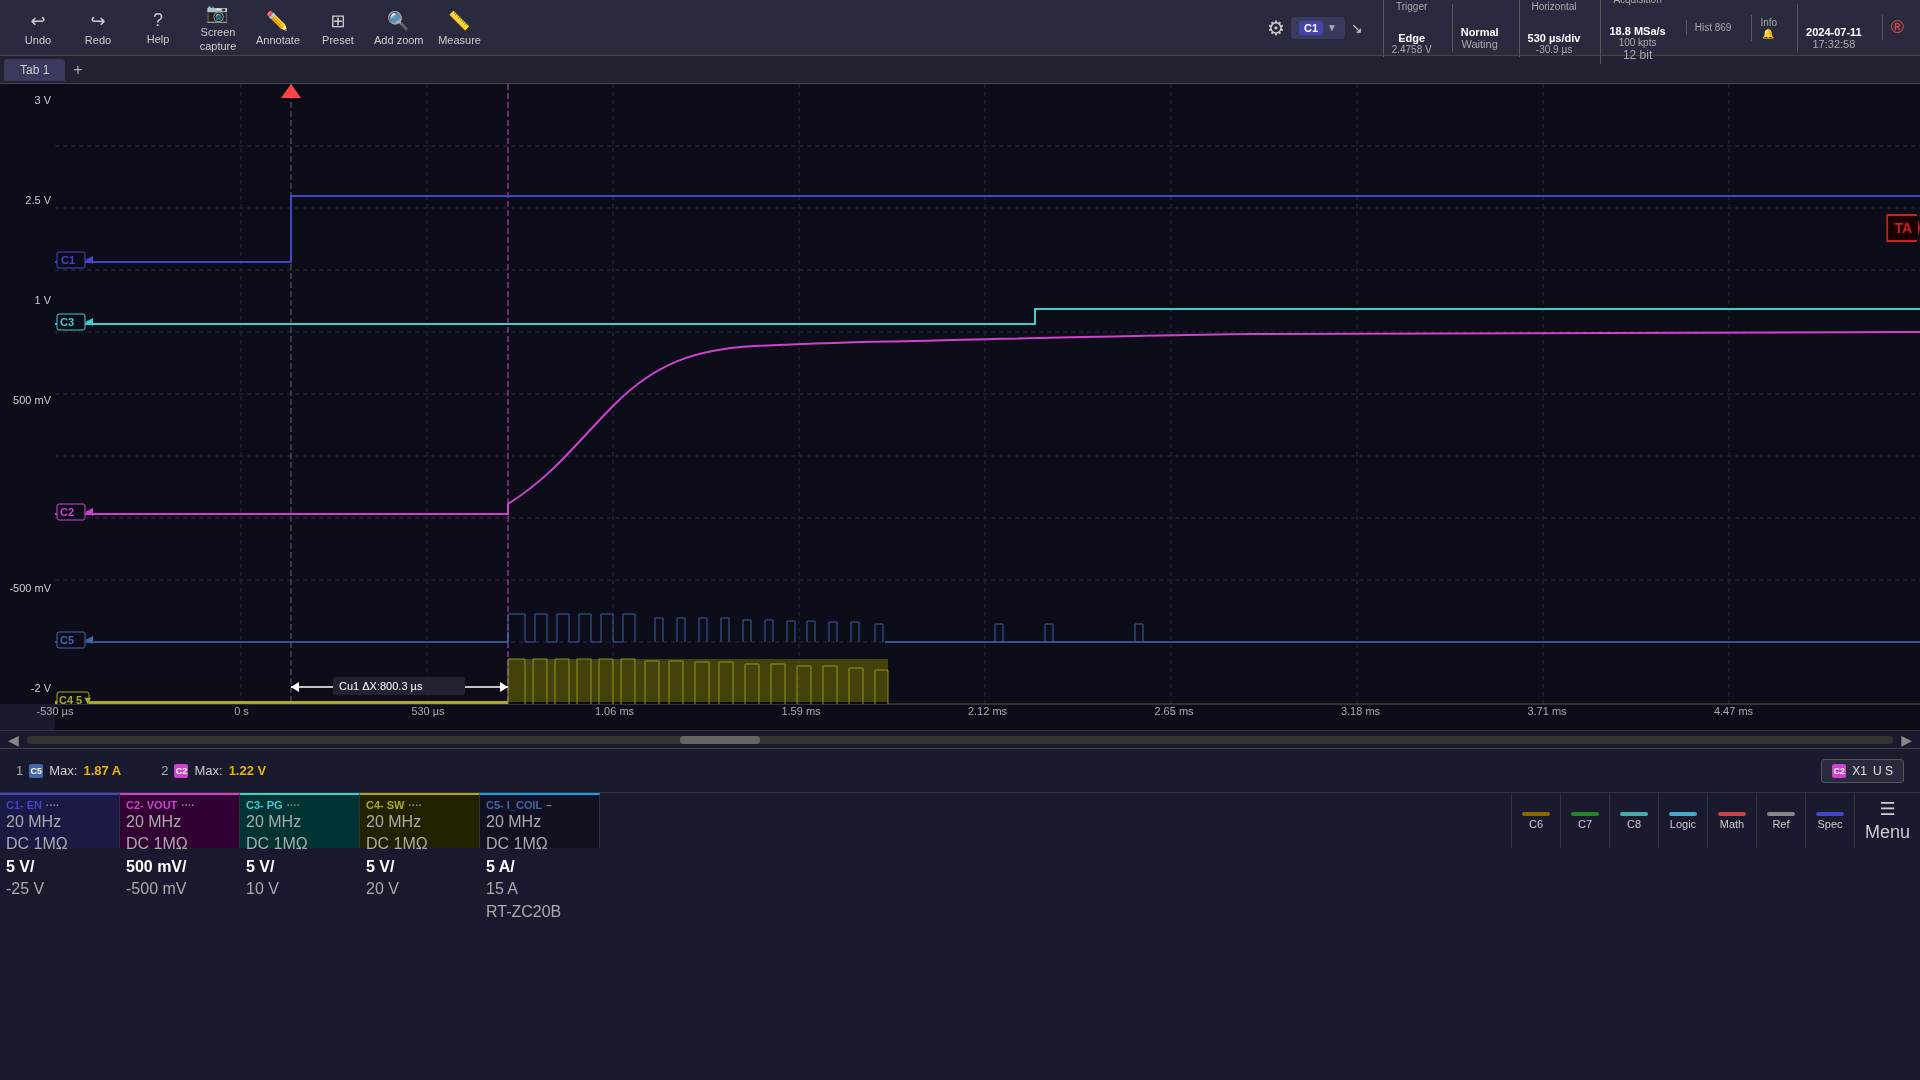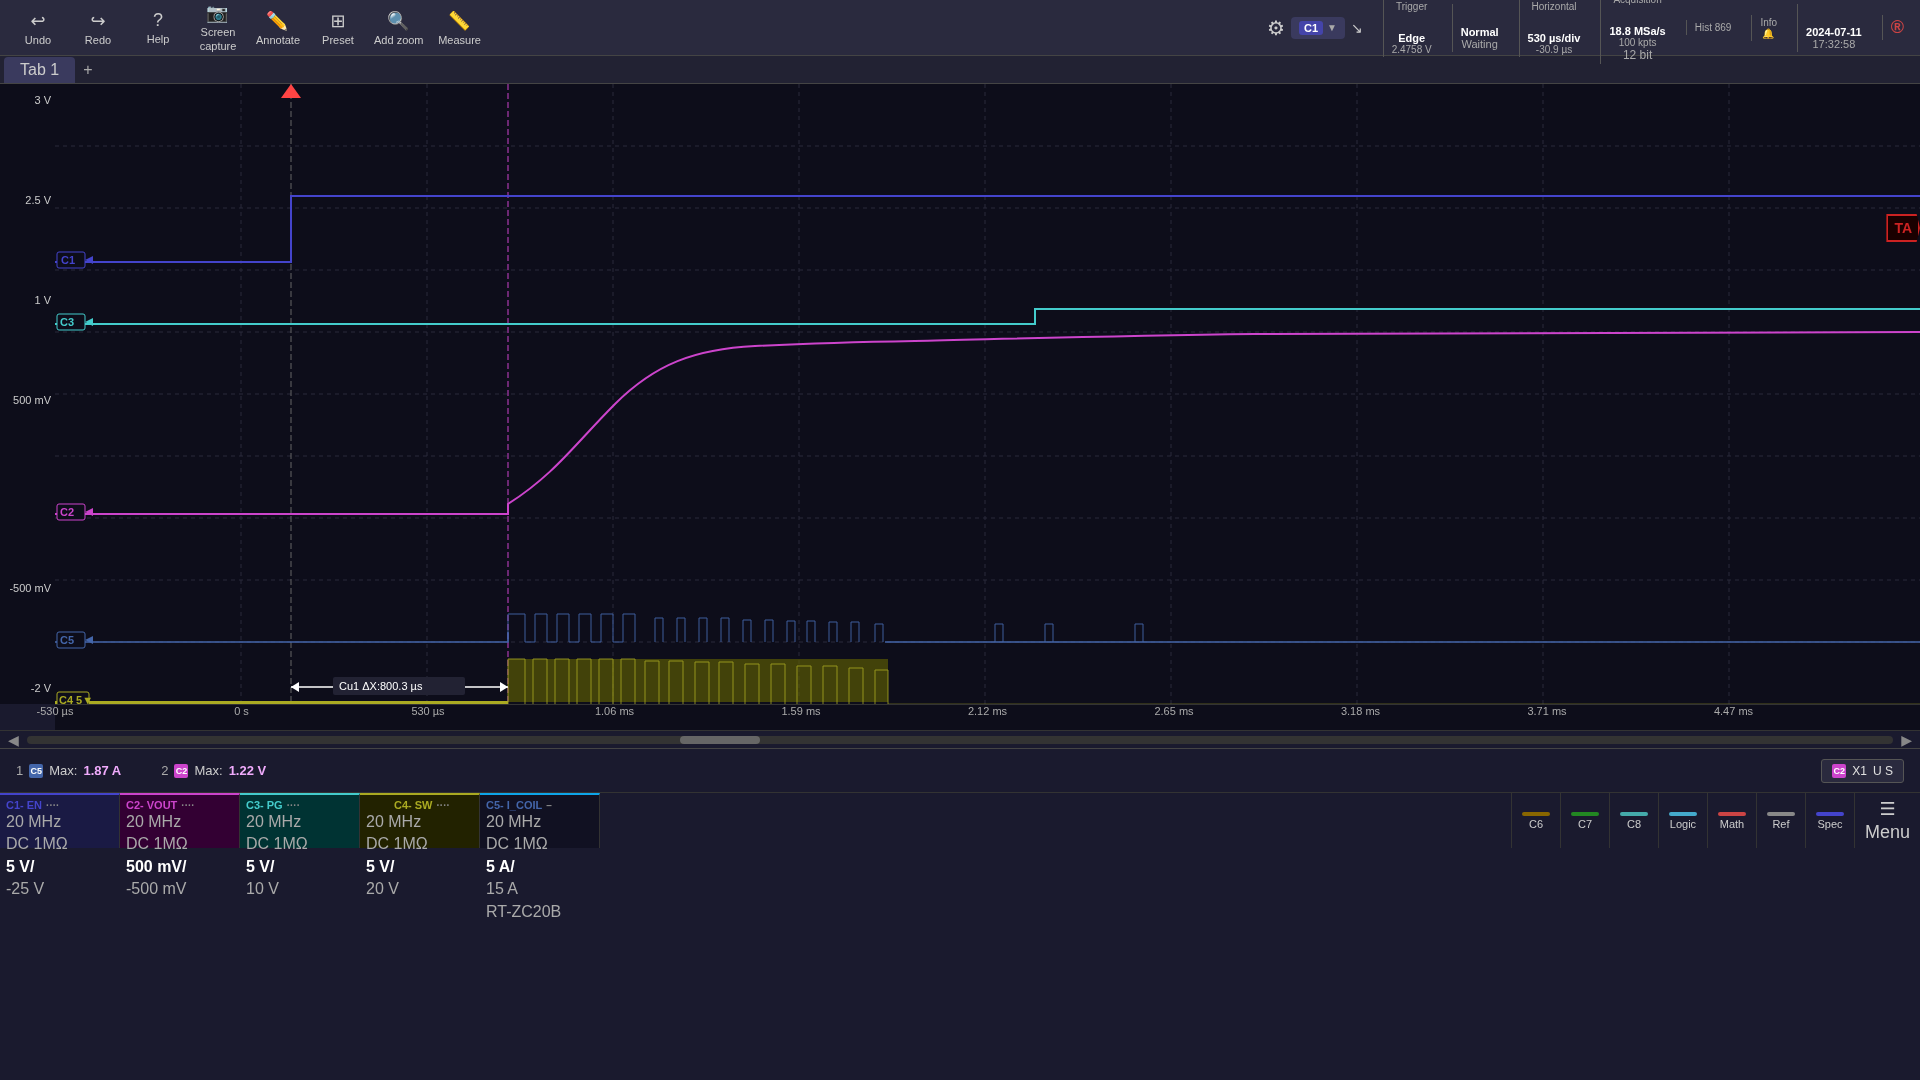--- a/index.html
+++ b/index.html
@@ -69,21 +69,21 @@
       display: flex;
       align-items: center;
       padding: 0 4px;
       border-bottom: 1px solid #444;
     }
     .tab {
       background: #3a3a5e;
       color: #ccc;
       padding: 4px 16px;
       border-radius: 4px 4px 0 0;
-      font-size: 16px;
+      font-size: 12px;
       cursor: pointer;
     }
     .tab-add {
       color: #aaa;
       padding: 4px 8px;
       cursor: pointer;
       font-size: 16px;
     }
 
     
@@ -191,21 +191,21 @@
       height: 14px;
       border-radius: 2px;
       display: inline-flex;
       align-items: center;
       justify-content: center;
       font-size: 9px;
       font-weight: bold;
       color: #fff;
     }
     .measure-label { color: #ccc; }
-    .measure-value { color: #f0abfc; font-weight: bold; text-align: center; }
+    .measure-value { color: #eab308; font-weight: bold; text-align: center; }
 
     
     #measure-right {
       margin-left: auto;
       display: flex;
       align-items: center;
       gap: 8px;
     }
     .c2-badge { background: #aa44aa; }
     .x1-display {
@@ -686,21 +686,21 @@
     <div class="ch-strip-details">
       <div>20 MHz</div>
       <div>DC 1MΩ</div>
       <div style="color:#fff;font-weight:bold;">5 V/</div>
       <div>10 V</div>
     </div>
   </div>
 
   <div class="ch-strip" style="background:#222200;border-top:2px solid #aaaa22;">
     <div class="ch-strip-header">
-      <span style="color:#aaaa22;margin-left:28px;">C4- SW</span>
+      <span style="color:#aaaa22;">C4- SW</span>
       <span class="ch-strip-dots">····</span>
     </div>
     <div class="ch-strip-details">
       <div>20 MHz</div>
       <div>DC 1MΩ</div>
       <div style="color:#fff;font-weight:bold;">5 V/</div>
       <div>20 V</div>
     </div>
   </div>
 

